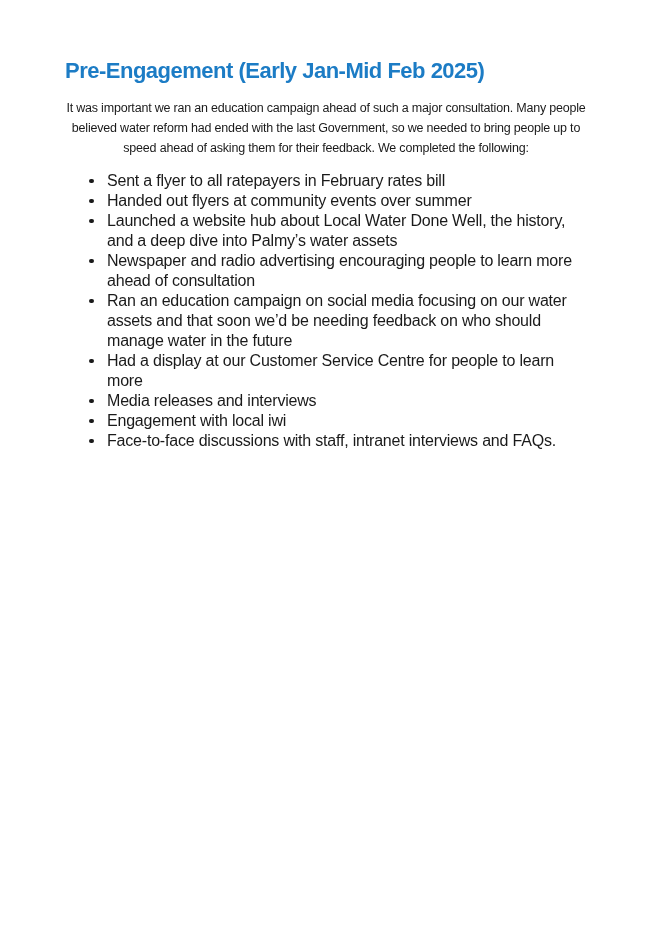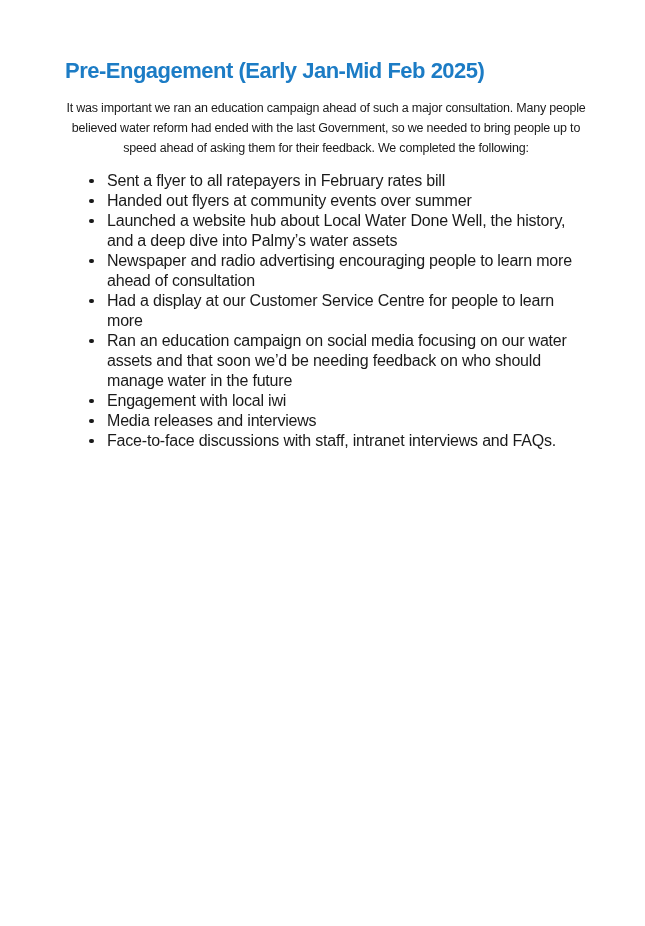--- a/index.html
+++ b/index.html
@@ -73,20 +73,20 @@
   <div class="content">
     <h1 class="doc-heading">Pre-Engagement (Early Jan-Mid Feb 2025)</h1>
 
     <p class="intro">It was important we ran an education campaign ahead of such a major consultation. Many people believed water reform had ended with the last Government, so we needed to bring people up to speed ahead of asking them for their feedback. We completed the following:</p>
 
     <ul class="bullet-list">
       <li>Sent a flyer to all ratepayers in February rates bill</li>
       <li>Handed out flyers at community events over summer</li>
       <li>Launched a website hub about Local Water Done Well, the history, and a deep dive into Palmy’s water assets</li>
       <li>Newspaper and radio advertising encouraging people to learn more ahead of consultation</li>
+      <li>Ran an education campaign on social media focusing on our water assets and that soon we’d be needing feedback on who should manage water in the future</li>
       <li>Had a display at our Customer Service Centre for people to learn more</li>
-      <li>Ran an education campaign on social media focusing on our water assets and that soon we’d be needing feedback on who should manage water in the future</li>
+      <li>Media releases and interviews</li>
       <li>Engagement with local iwi</li>
-      <li>Media releases and interviews</li>
       <li>Face-to-face discussions with staff, intranet interviews and FAQs.</li>
     </ul>
   </div>
 </div>
 
 </body></html>

